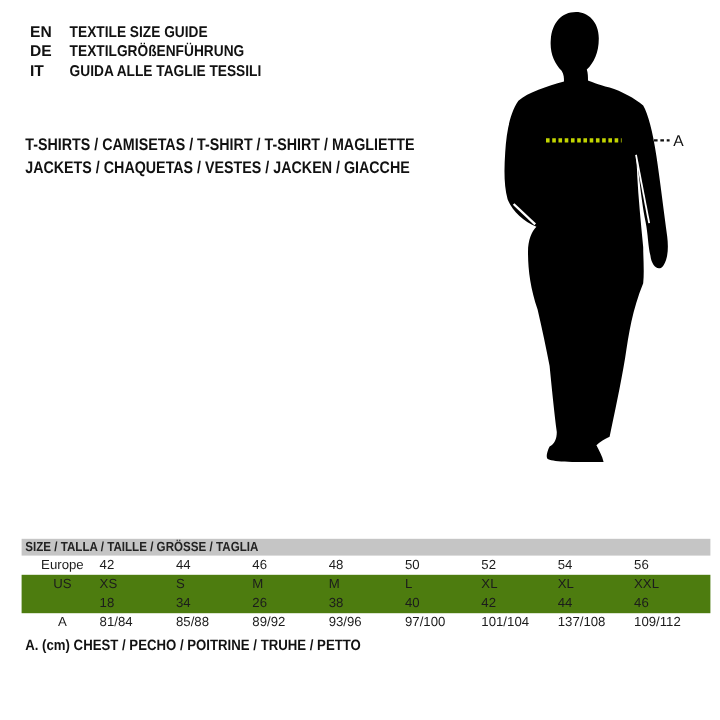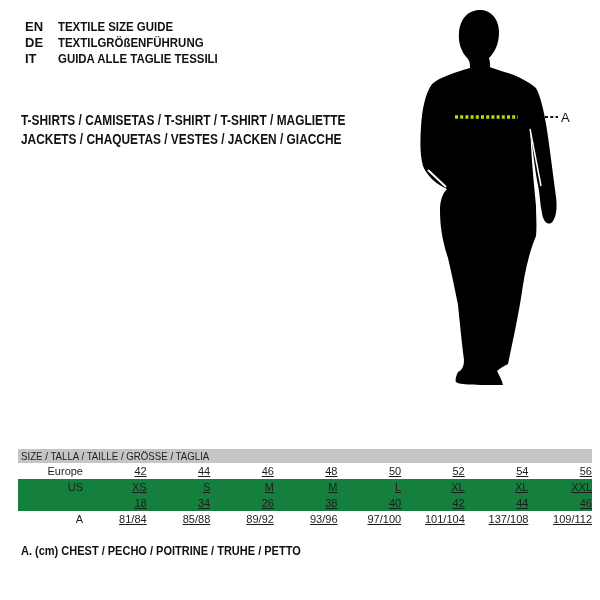--- a/index.html
+++ b/index.html
@@ -17,27 +17,27 @@
   .lang-title { }
 
   .categories { position:absolute; left:21px; top:108px; font-weight:bold; font-size:14px; }
   .cat-line { height:19.5px; display:flex; align-items:flex-end; }
 
   .figure-wrap { position:absolute; left:390px; top:0; width:210px; height:400px; }
 
   .section-title { position:absolute; left:21px; top:420px; font-weight:bold; font-size:12.5px; }
 
   .size-table { position:absolute; left:18px; top:449px; width:574px; font-size:11px; color:#1c1c1c; }
-  .st-header { height:14px; line-height:14px; background:#c5c5c5; padding-left:3px; color:#222; }
+  .st-header { height:14px; line-height:14px; background:#c5c5c5; padding-left:3px; color:#222;font-weight:bold; }
   .st-row { display:grid; grid-template-columns:65px repeat(8,1fr); height:16px; align-items:center; }
-  .st-row.gray { background:#15803d; }
-  .st-label { padding-left:3px; text-align:right; }
-  .st-cell { text-align:right;text-decoration:underline; }
+  .st-row.gray { background:#4d7c0f; }
+  .st-label { padding-left:3px; text-align:center; }
+  .st-cell { text-align:left; }
 
-  .footnote { position:absolute; left:21px; top:544px; font-weight:bold; font-size:12.5px; }
+  .footnote { position:absolute; left:21px; top:531px; font-weight:bold; font-size:12.5px; }
 </style>
 </head>
 <body>
 
 <div class="canvas">
 
   <div class="lang-block">
     <div class="lang-row">
       <span class="lang-code">EN</span>
       <span class="lang-title cond">TEXTILE SIZE GUIDE</span>

